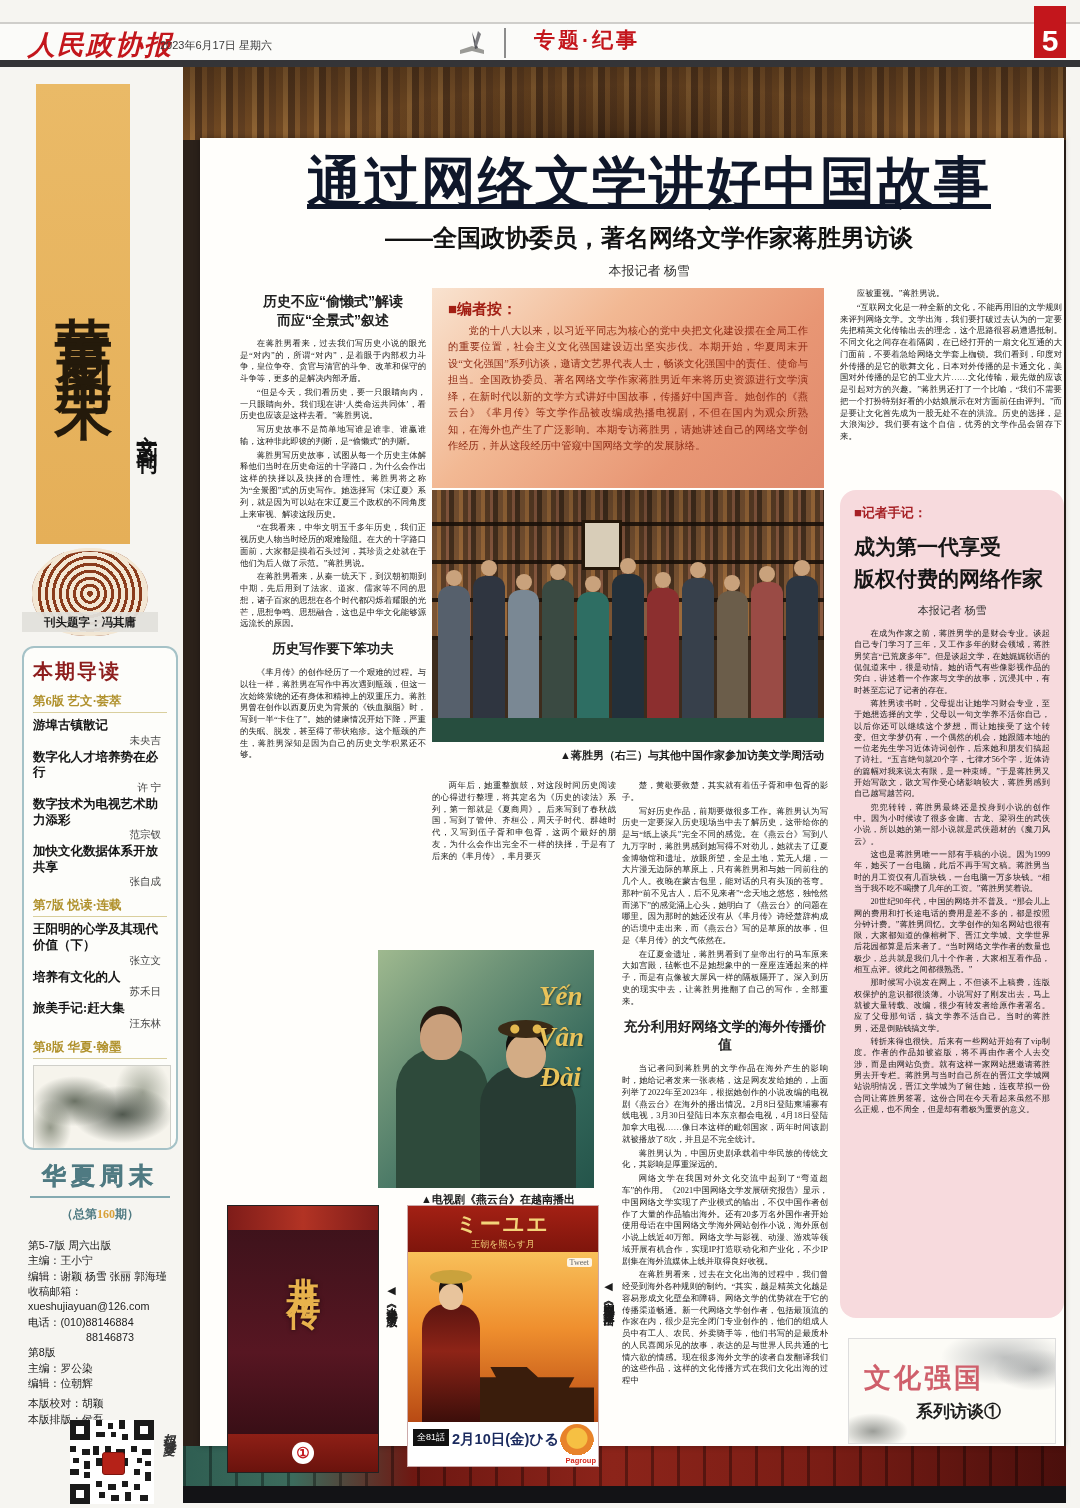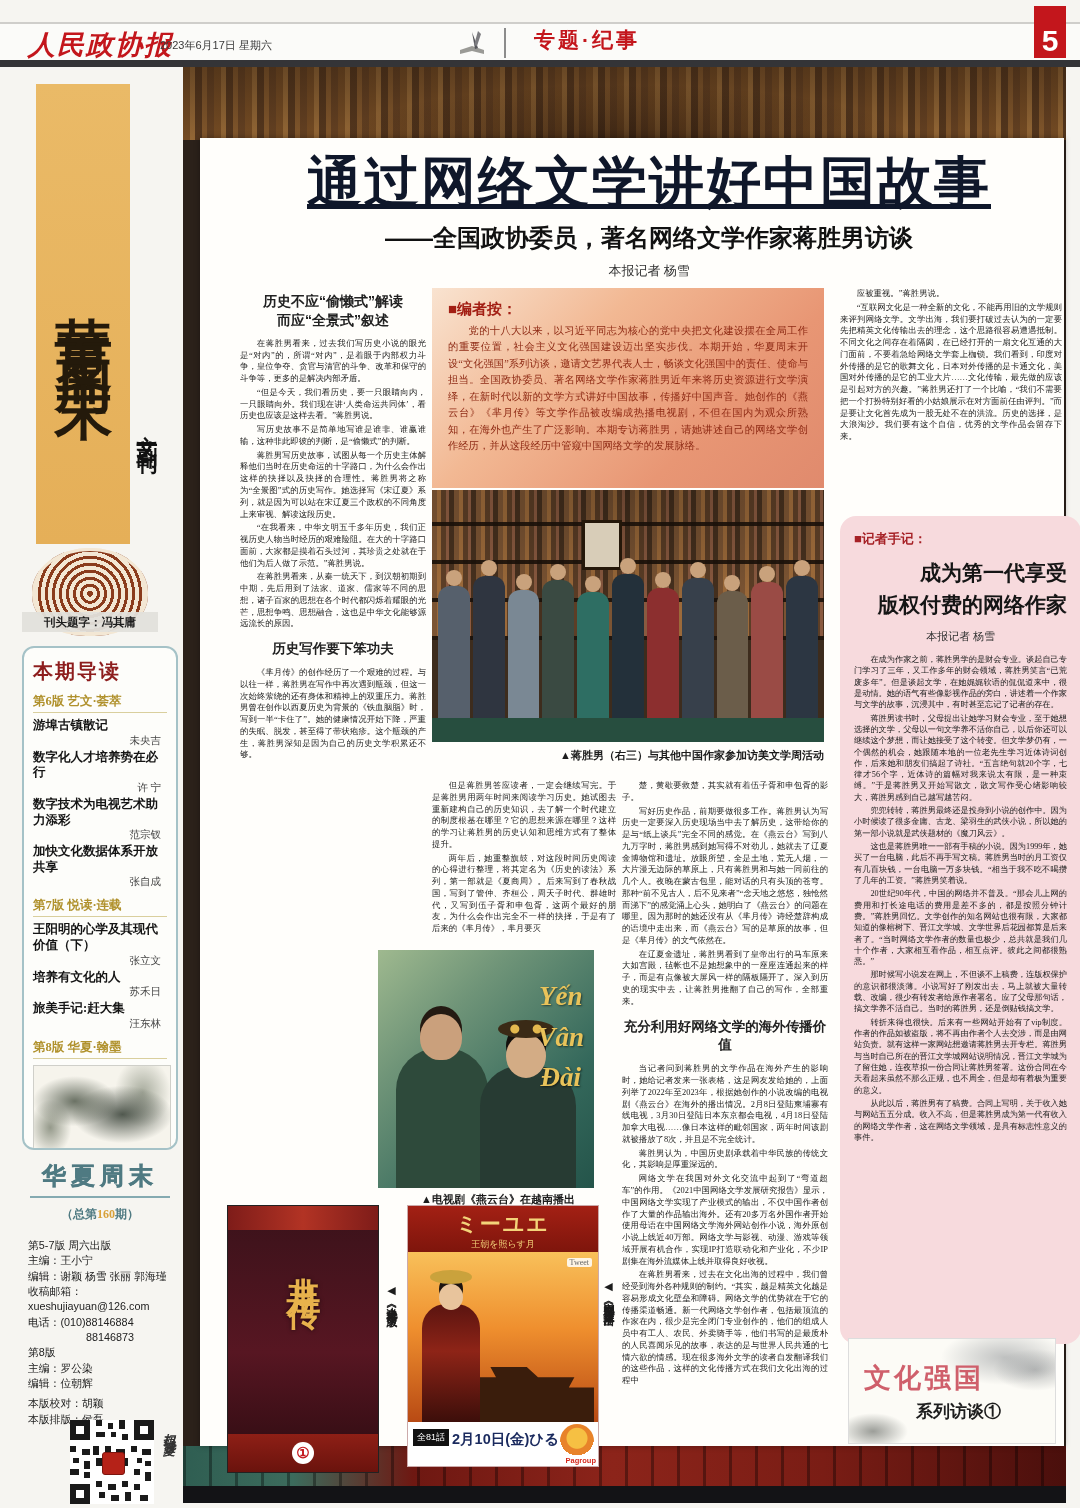--- a/index.html
+++ b/index.html
@@ -95,24 +95,24 @@
   .shelves::after{content:"";position:absolute;inset:0;
      background:repeating-linear-gradient(0deg,rgba(25,16,9,.9) 0 4px,transparent 4px 38px),
      radial-gradient(300px 120px at 50% 0,rgba(0,0,0,.25),transparent);}
   .portrait{position:absolute;left:150px;top:30px;width:34px;height:44px;background:#d8cdb8;border:3px solid #241709;}
   .ppl{position:absolute;left:6px;right:6px;bottom:24px;height:150px;display:flex;gap:3px;align-items:flex-end;}
   .person{flex:1;border-radius:12px 12px 0 0;position:relative;}
   .person::before{content:"";position:absolute;top:-16px;left:50%;margin-left:-8px;width:16px;height:16px;border-radius:50%;background:#c9a27c;}
   .gtable{position:absolute;left:0;right:0;bottom:0;height:24px;background:#274e3f;}
   .gp-cap{position:absolute;left:432px;top:748px;width:392px;text-align:right;font-size:11px;font-weight:bold;}
   
-  .repnote{position:absolute;left:840px;top:516px;width:241px;height:828px;background:#f7dadd;border-radius:16px;
+  .repnote{position:absolute;left:840px;top:490px;width:224px;height:828px;background:#f7dadd;border-radius:16px;
            box-sizing:border-box;padding:14px 14px;overflow:hidden;}
   .rn-lbl{font-size:13px;font-weight:bold;color:#a62126;margin-bottom:10px;font-family:"Liberation Sans","DejaVu Sans",sans-serif;}
-  .rn-title{font-size:21px;font-weight:bold;text-align:right;line-height:1.5;color:#151515;}
+  .rn-title{font-size:21px;font-weight:bold;text-align:left;line-height:1.5;color:#151515;}
   .rn-by{font-size:11px;text-align:center;margin:8px 0 10px;color:#333;}
   .rn-body{font-size:8.2px;line-height:1.38;text-align:justify;color:#222;}
   .rn-body p{margin:0 0 2px;text-indent:2em;}
   
   .series{position:absolute;left:848px;top:1338px;width:208px;height:106px;background:
      radial-gradient(90px 40px at 75% 18%,rgba(120,125,130,.45),transparent 70%),
      radial-gradient(60px 30px at 90% 30%,rgba(90,95,100,.4),transparent 70%),
      radial-gradient(50px 26px at 12% 88%,rgba(60,65,60,.5),transparent 70%),#fcfbf6;
      box-shadow:0 0 0 1px #ddd inset;}
   .se-t{position:absolute;left:16px;top:22px;font-size:27px;font-weight:900;color:#cf5f6b;letter-spacing:3px;}
@@ -339,21 +339,20 @@
       <div class="person" style="height:130px;background:#8c2f2f"></div>
       <div class="person" style="height:140px;background:#37404b"></div>
       <div class="person" style="height:127px;background:#6b5d4a"></div>
       <div class="person" style="height:136px;background:#9a4b45"></div>
       <div class="person" style="height:142px;background:#2c3642"></div>
     </div>
   </div>
   <div class="gp-cap">▲蒋胜男（右三）与其他中国作家参加访美文学周活动</div>
 
   <div class="col col2">
-    <p>但是蒋胜男答应读者，一定会继续写完。于是蒋胜男用两年时间来阅读学习历史。她试图去重新建构自己的历史知识，去了解一个时代建立的制度根基在哪里？它的思想来源在哪里？这样的学习让蒋胜男的历史认知和思维方式有了整体提升。</p>
     <p>两年后，她重整旗鼓，对这段时间历史阅读的心得进行整理，将其定名为《历史的读法》系列，第一部就是《夏商周》。后来写到了春秋战国，写到了管仲、齐桓公，周天子时代、群雄时代，又写到伍子胥和申包胥，这两个最好的朋友，为什么会作出完全不一样的抉择，于是有了后来的《芈月传》，芈月要灭</p>
   </div>
 
   <div class="col col3">
     <p>楚，黄歇要救楚，其实就有着伍子胥和申包胥的影子。</p>
     <p>写好历史作品，前期要做很多工作。蒋胜男认为写历史一定要深入历史现场当中去了解历史，这带给你的是与“纸上谈兵”完全不同的感觉。在《燕云台》写到八九万字时，蒋胜男感到她写得不对劲儿，她就去了辽夏金博物馆和遗址。放眼所望，全是土地，荒无人烟，一大片漫无边际的草原上，只有蒋胜男和与她一同前往的几个人。夜晚在蒙古包里，能对话的只有头顶的苍穹。那种“前不见古人，后不见来者”“念天地之悠悠，独怆然而涕下”的感觉涌上心头，她明白了《燕云台》的问题在哪里。因为那时的她还没有从《芈月传》诗经楚辞构成的语境中走出来，而《燕云台》写的是草原的故事，但是《芈月传》的文气依然在。</p>
     <p>在辽夏金遗址，蒋胜男看到了皇帝出行的马车原来大如宫殿，毡帐也不是她想象中的一座座连通起来的样子，而是有点像被大屏风一样的隔板隔开了。深入到历史的现实中去，让蒋胜男推翻了自己的写作，全部重来。</p>
     <div class="subhead2">充分利用好网络文学的海外传播价值</div>
     <p>当记者问到蒋胜男的文学作品在海外产生的影响时，她给记者发来一张表格，这是网友发给她的，上面列举了2022年至2023年，根据她创作的小说改编的电视剧《燕云台》在海外的播出情况。2月8日登陆柬埔寨有线电视，3月30日登陆日本东京都会电视，4月18日登陆加拿大电视……像日本这样的毗邻国家，两年时间该剧就被播放了8次，并且是不完全统计。</p>
     <p>蒋胜男认为，中国历史剧承载着中华民族的传统文化，其影响是厚重深远的。</p>
@@ -374,21 +373,20 @@
     </div>
     <div class="rn-by">本报记者 杨雪</div>
     <div class="rn-body">
       <p>在成为作家之前，蒋胜男学的是财会专业。谈起自己专门学习了三年，又工作多年的财会领域，蒋胜男笑言“已荒废多年”。但是谈起文学，在她娓娓软语的侃侃道来中，很是动情。她的语气有些像影视作品的旁白，讲述着一个作家与文学的故事，沉浸其中，有时甚至忘记了记者的存在。</p>
       <p>蒋胜男读书时，父母提出让她学习财会专业，至于她想选择的文学，父母以一句文学养不活你自己，以后你还可以继续这个梦想，而让她接受了这个转变。但文学梦仍有，一个偶然的机会，她跟随本地的一位老先生学习近体诗词创作，后来她和朋友们搞起了诗社。“五言绝句就20个字，七律才56个字，近体诗的篇幅对我来说太有限，是一种束缚。”于是蒋胜男又开始写散文，散文写作受心绪影响较大，蒋胜男感到自己越写越苦闷。</p>
       <p>兜兜转转，蒋胜男最终还是投身到小说的创作中。因为小时候读了很多金庸、古龙、梁羽生的武侠小说，所以她的第一部小说就是武侠题材的《魔刀风云》。</p>
       <p>这也是蒋胜男唯一一部有手稿的小说。因为1999年，她买了一台电脑，此后不再手写文稿。蒋胜男当时的月工资仅有几百块钱，一台电脑一万多块钱。“相当于我不吃不喝攒了几年的工资。”蒋胜男笑着说。</p>
       <p>20世纪90年代，中国的网络并不普及。“那会儿上网的费用和打长途电话的费用是差不多的，都是按照分钟计费。”蒋胜男回忆。文学创作的知名网站也很有限，大家都知道的像榕树下、晋江文学城、文学世界后花园都算是后来者了。“当时网络文学作者的数量也极少，总共就是我们几十个作者，大家相互看作品，相互点评。彼此之间都很熟悉。”</p>
       <p>那时候写小说发在网上，不但谈不上稿费，连版权保护的意识都很淡薄。小说写好了刚发出去，马上就被大量转载、改编，很少有转发者给原作者署名。应了父母那句话，搞文学养不活自己。当时的蒋胜男，还是倒贴钱搞文学。</p>
       <p>转折来得也很快。后来有一些网站开始有了vip制度。作者的作品如被盗版，将不再由作者个人去交涉，而是由网站负责。就有这样一家网站想邀请蒋胜男去开专栏。蒋胜男与当时自己所在的晋江文学城网站说明情况，晋江文学城为了留住她，连夜草拟一份合同让蒋胜男签署。这份合同在今天看起来虽然不那么正规，也不周全，但是却有着极为重要的意义。</p>
-      <p>从此以后，蒋胜男有了稿费。合同上写明，关于收入她与网站五五分成。收入不高，但是蒋胜男成为第一代有收入的网络文学作者，这在网络文学领域，是具有标志性意义的事件。</p>
     </div>
   </div>
 
   <div class="series">
     <div class="se-t">文化强国</div>
     <div class="se-s">系列访谈①</div>
   </div>
 
   <div class="tv">
     <div class="tv-man"></div>

